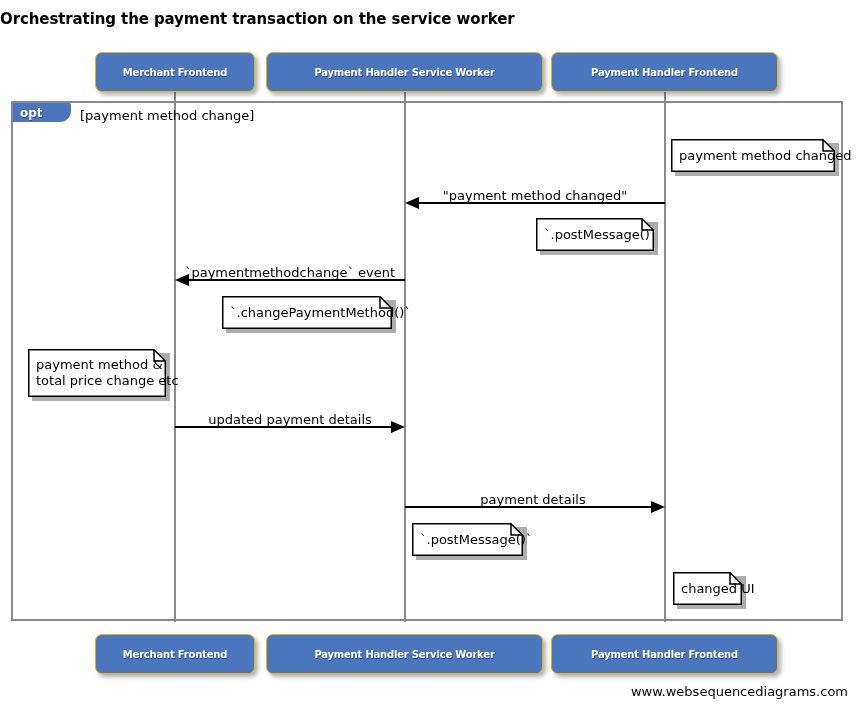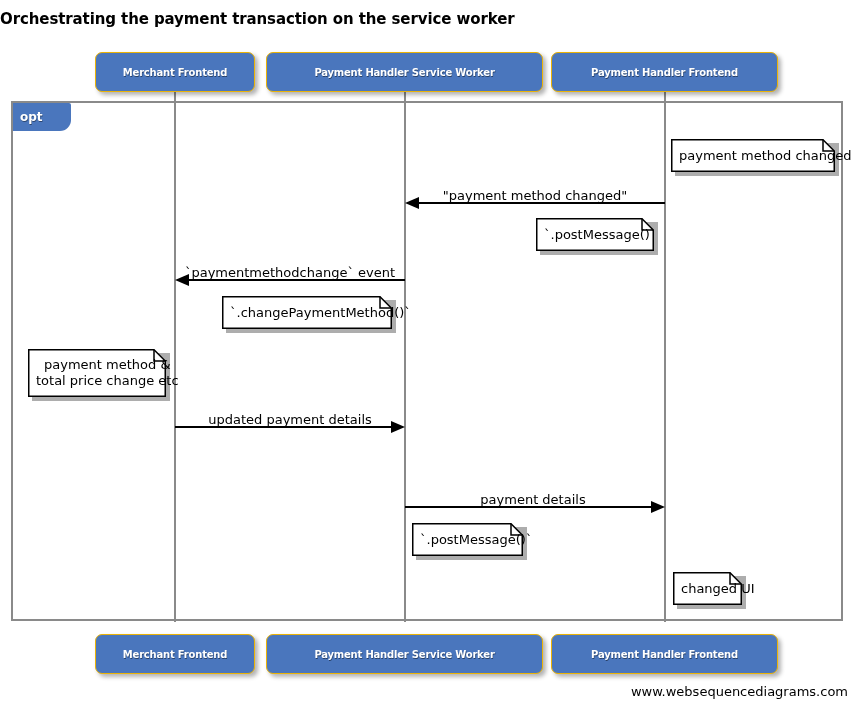--- a/index.html
+++ b/index.html
@@ -153,38 +153,38 @@
     height: 100%;
     display: block;
   }
   .note .note-text {
     position: absolute;
     left: 8px;
     top: 50%;
     transform: translateY(-50%);
     z-index: 2;
     white-space: pre;
-    text-align: center;
   }
 </style>
 </head>
 <body>
 
 <div id="canvas">
 
   <div class="diagram-title">Orchestrating the payment transaction on the service worker</div>
 
   <div class="lifeline" style="left:174px; top:92px; height:530px;"></div>
   <div class="lifeline" style="left:404px; top:92px; height:530px;"></div>
   <div class="lifeline" style="left:664px; top:92px; height:530px;"></div>
 
   <div class="frame" style="left:11px; top:101px; width:832px; height:520px;"></div>
-  <div class="frame-tag" style="left:13px; top:103px; width:58px; height:28px;">
+  <div class="frame-tag" style="left:13px; top:103px; width:58px; height:19px;">
     <span>opt</span>
   </div>
+  <div class="frame-guard" style="left:80px; top:108px;">[payment method change]</div>
 
   <div class="participant" style="left:95px; top:52px; width:160px; height:40px;">
     <span>Merchant Frontend</span>
   </div>
   <div class="participant" style="left:266px; top:52px; width:277px; height:40px;">
     <span>Payment Handler Service Worker</span>
   </div>
   <div class="participant" style="left:551px; top:52px; width:227px; height:40px;">
     <span>Payment Handler Frontend</span>
   </div>

